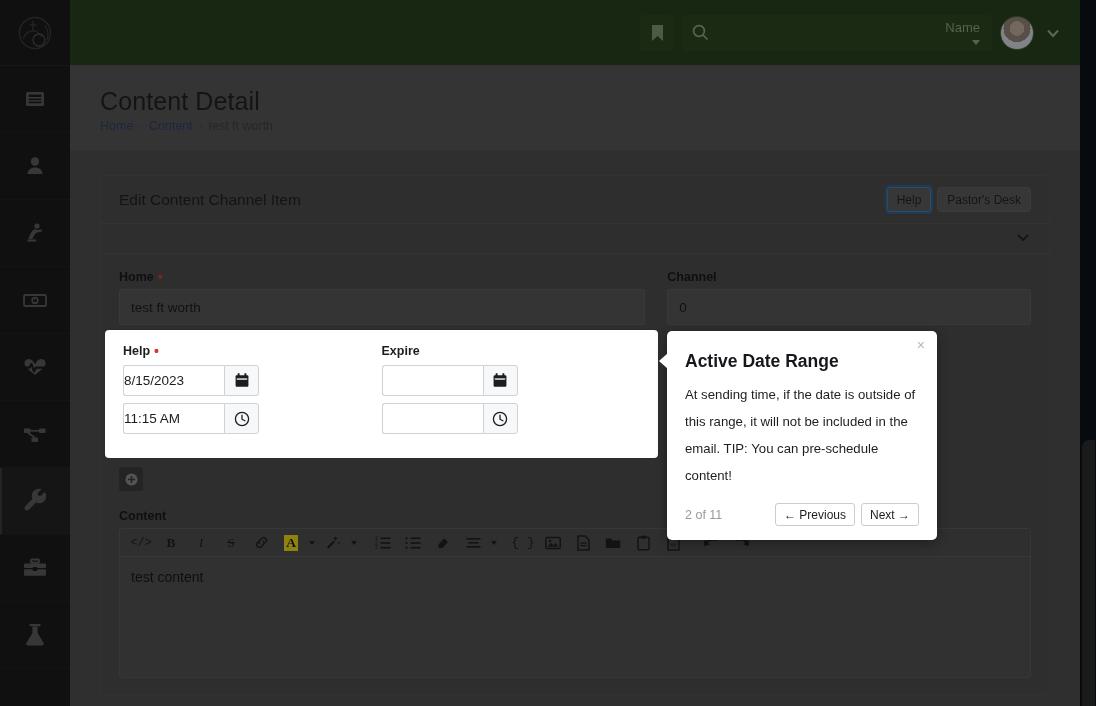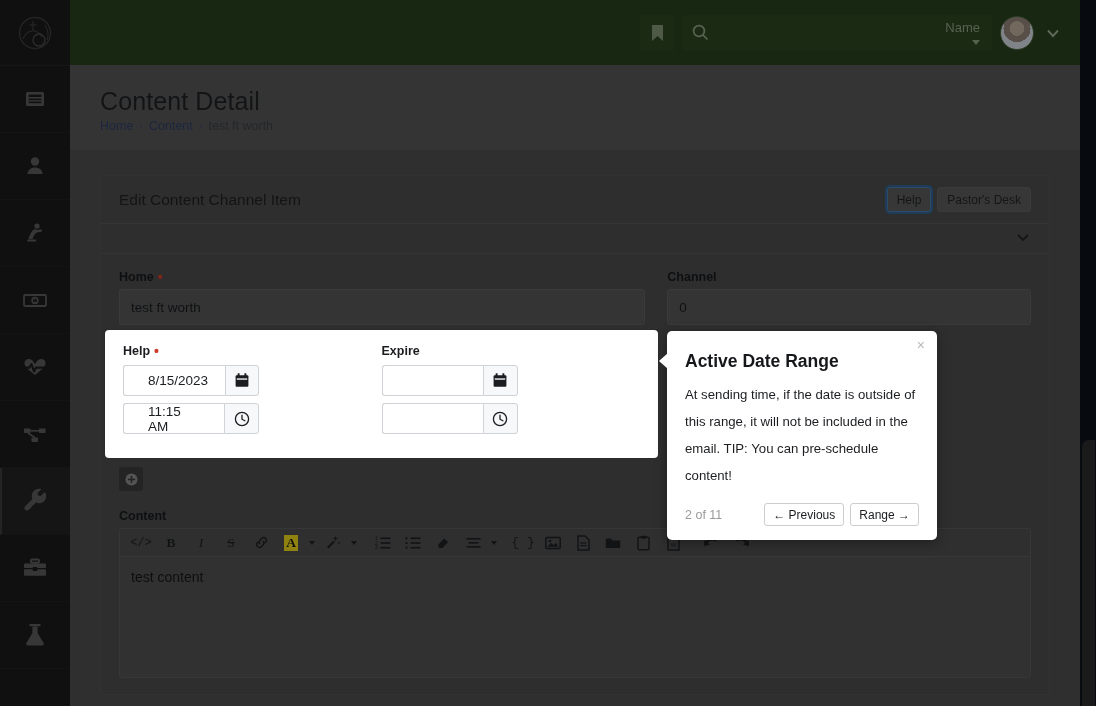--- a/index.html
+++ b/index.html
@@ -355,21 +355,21 @@
     width: 136px;
   }
   .dt-input {
     width: 102px;
     height: 31px;
     border: 1px solid #cfd2d6;
     border-right: none;
     border-radius: 3px 0 0 3px;
     display: flex;
     align-items: center;
-    padding: 0 24px;
+    padding: 0 0;
     font-size: 13.5px;
     color: #1b1d20;
     background: #fff;
   }
   .dt-addon {
     width: 35px; height: 31px;
     border: 1px solid #cfd2d6;
     border-radius: 0 3px 3px 0;
     background: #f7f8f9;
     display: flex;
@@ -804,18 +804,18 @@
 
   <div class="popover">
     <div class="pop-arrow"></div>
     <div class="pop-close">×</div>
     <h2 class="pop-title">Active Date Range</h2>
     <p class="pop-body">At sending time, if the date is outside of this range, it will not be included in the email. TIP: You can pre-schedule content!</p>
     <div class="pop-foot">
       <span class="pop-count">2 of 11</span>
       <span class="pop-btns">
         <span class="pop-btn">← Previous</span>
-        <span class="pop-btn">Range →</span>
+        <span class="pop-btn">Next →</span>
       </span>
     </div>
   </div>
 
 </div>
 
 </body></html>

